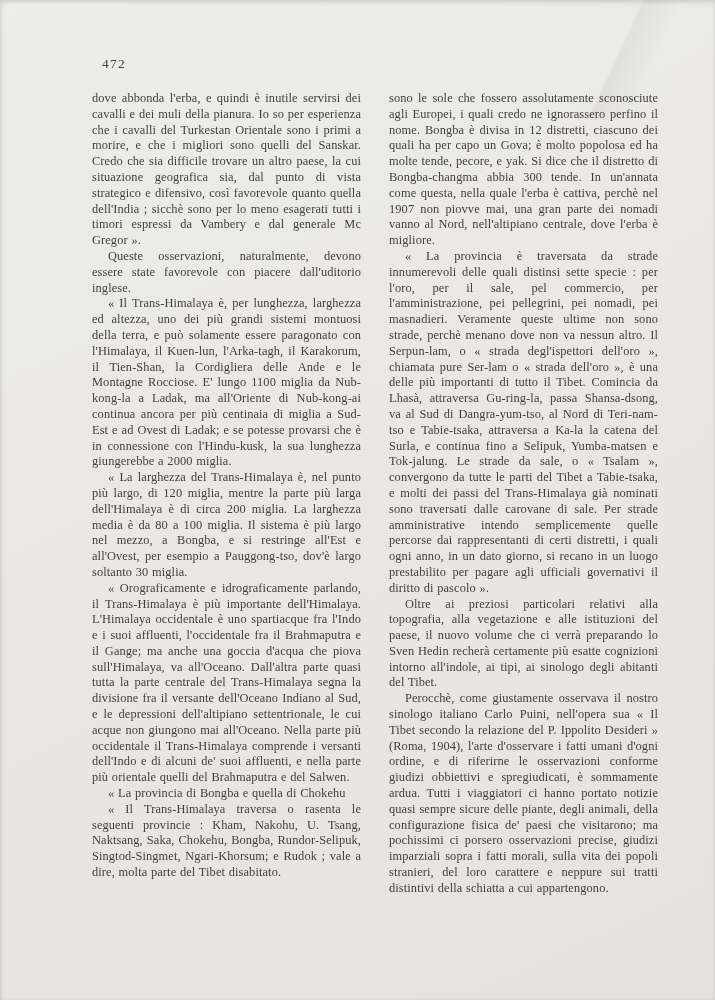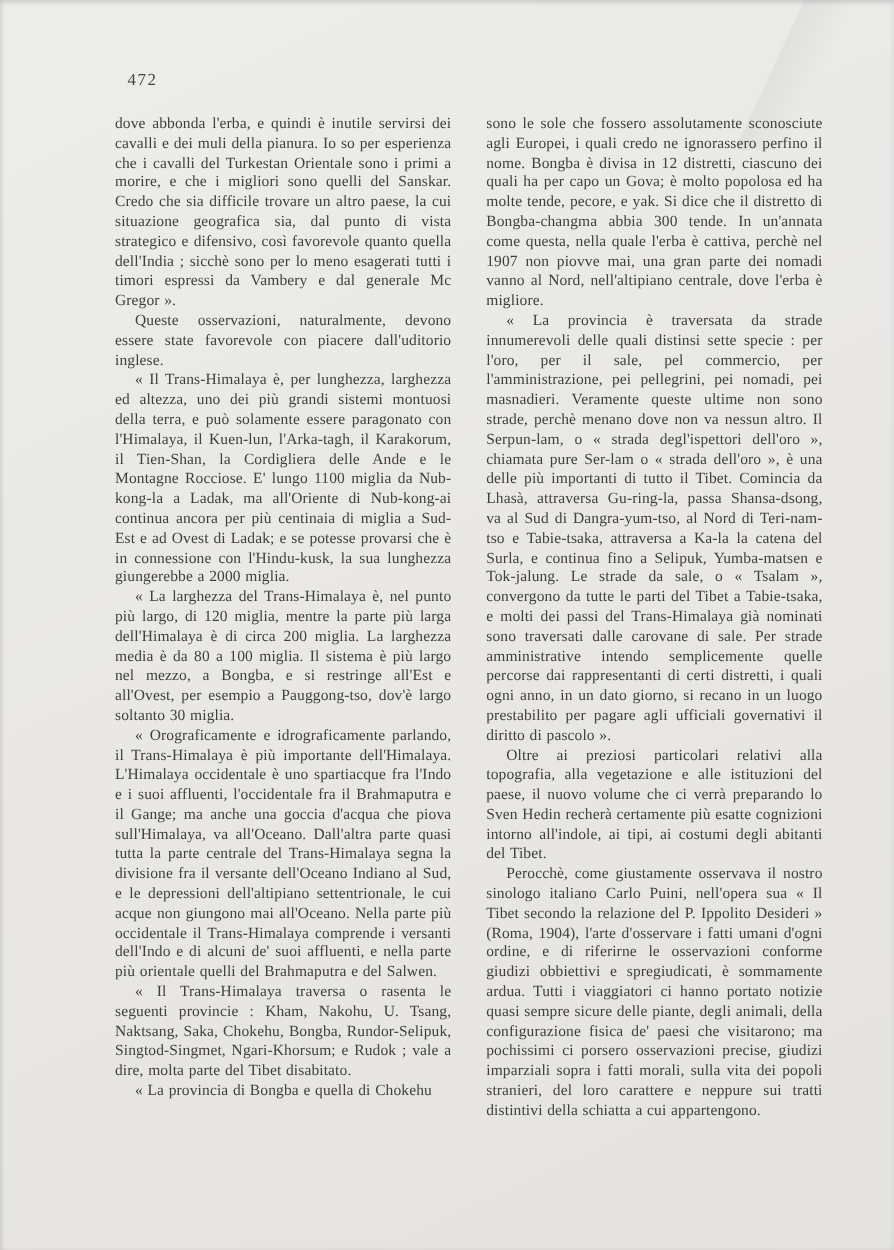--- a/index.html
+++ b/index.html
@@ -52,23 +52,23 @@
     <span class="pagenum">472</span>
   </div>
 
   <div class="columns">
     <div class="col">
       <p class="cont">dove abbonda l'erba, e quindi è inutile servirsi dei cavalli e dei muli della pianura. Io so per esperienza che i cavalli del Turkestan Orientale sono i primi a morire, e che i migliori sono quelli del Sanskar. Credo che sia difficile trovare un altro paese, la cui situazione geografica sia, dal punto di vista strategico e difensivo, così favorevole quanto quella dell'India ; sicchè sono per lo meno esagerati tutti i timori espressi da Vambery e dal generale Mc Gregor ».</p>
       <p>Queste osservazioni, naturalmente, devono essere state favorevole con piacere dall'uditorio inglese.</p>
       <p>« Il Trans-Himalaya è, per lunghezza, larghezza ed altezza, uno dei più grandi sistemi montuosi della terra, e può solamente essere paragonato con l'Himalaya, il Kuen-lun, l'Arka-tagh, il Karakorum, il Tien-Shan, la Cordigliera delle Ande e le Montagne Rocciose. E' lungo 1100 miglia da Nub-kong-la a Ladak, ma all'Oriente di Nub-kong-ai continua ancora per più centinaia di miglia a Sud-Est e ad Ovest di Ladak; e se potesse provarsi che è in connessione con l'Hindu-kusk, la sua lunghezza giungerebbe a 2000 miglia.</p>
       <p>« La larghezza del Trans-Himalaya è, nel punto più largo, di 120 miglia, mentre la parte più larga dell'Himalaya è di circa 200 miglia. La larghezza media è da 80 a 100 miglia. Il sistema è più largo nel mezzo, a Bongba, e si restringe all'Est e all'Ovest, per esempio a Pauggong-tso, dov'è largo soltanto 30 miglia.</p>
       <p>« Orograficamente e idrograficamente parlando, il Trans-Himalaya è più importante dell'Himalaya. L'Himalaya occidentale è uno spartiacque fra l'Indo e i suoi affluenti, l'occidentale fra il Brahmaputra e il Gange; ma anche una goccia d'acqua che piova sull'Himalaya, va all'Oceano. Dall'altra parte quasi tutta la parte centrale del Trans-Himalaya segna la divisione fra il versante dell'Oceano Indiano al Sud, e le depressioni dell'altipiano settentrionale, le cui acque non giungono mai all'Oceano. Nella parte più occidentale il Trans-Himalaya comprende i versanti dell'Indo e di alcuni de' suoi affluenti, e nella parte più orientale quelli del Brahmaputra e del Salwen.</p>
+      <p>« La provincia di Bongba e quella di Chokehu</p>
       <p>« Il Trans-Himalaya traversa o rasenta le seguenti provincie : Kham, Nakohu, U. Tsang, Naktsang, Saka, Chokehu, Bongba, Rundor-Selipuk, Singtod-Singmet, Ngari-Khorsum; e Rudok ; vale a dire, molta parte del Tibet disabitato.</p>
-      <p>« La provincia di Bongba e quella di Chokehu</p>
     </div>
     <div class="col">
       <p class="cont">sono le sole che fossero assolutamente sconosciute agli Europei, i quali credo ne ignorassero perfino il nome. Bongba è divisa in 12 distretti, ciascuno dei quali ha per capo un Gova; è molto popolosa ed ha molte tende, pecore, e yak. Si dice che il distretto di Bongba-changma abbia 300 tende. In un'annata come questa, nella quale l'erba è cattiva, perchè nel 1907 non piovve mai, una gran parte dei nomadi vanno al Nord, nell'altipiano centrale, dove l'erba è migliore.</p>
       <p>« La provincia è traversata da strade innumerevoli delle quali distinsi sette specie : per l'oro, per il sale, pel commercio, per l'amministrazione, pei pellegrini, pei nomadi, pei masnadieri. Veramente queste ultime non sono strade, perchè menano dove non va nessun altro. Il Serpun-lam, o « strada degl'ispettori dell'oro », chiamata pure Ser-lam o « strada dell'oro », è una delle più importanti di tutto il Tibet. Comincia da Lhasà, attraversa Gu-ring-la, passa Shansa-dsong, va al Sud di Dangra-yum-tso, al Nord di Teri-nam-tso e Tabie-tsaka, attraversa a Ka-la la catena del Surla, e continua fino a Selipuk, Yumba-matsen e Tok-jalung. Le strade da sale, o « Tsalam », convergono da tutte le parti del Tibet a Tabie-tsaka, e molti dei passi del Trans-Himalaya già nominati sono traversati dalle carovane di sale. Per strade amministrative intendo semplicemente quelle percorse dai rappresentanti di certi distretti, i quali ogni anno, in un dato giorno, si recano in un luogo prestabilito per pagare agli ufficiali governativi il diritto di pascolo ».</p>
-      <p>Oltre ai preziosi particolari relativi alla topografia, alla vegetazione e alle istituzioni del paese, il nuovo volume che ci verrà preparando lo Sven Hedin recherà certamente più esatte cognizioni intorno all'indole, ai tipi, ai costumi degli abitanti del Tibet.</p>
+      <p>Oltre ai preziosi particolari relativi alla topografia, alla vegetazione e alle istituzioni del paese, il nuovo volume che ci verrà preparando lo Sven Hedin recherà certamente più esatte cognizioni intorno all'indole, ai tipi, ai sinologo degli abitanti del Tibet.</p>
       <p>Perocchè, come giustamente osservava il nostro sinologo italiano Carlo Puini, nell'opera sua « Il Tibet secondo la relazione del P. Ippolito Desideri » (Roma, 1904), l'arte d'osservare i fatti umani d'ogni ordine, e di riferirne le osservazioni conforme giudizi obbiettivi e spregiudicati, è sommamente ardua. Tutti i viaggiatori ci hanno portato notizie quasi sempre sicure delle piante, degli animali, della configurazione fisica de' paesi che visitarono; ma pochissimi ci porsero osservazioni precise, giudizi imparziali sopra i fatti morali, sulla vita dei popoli stranieri, del loro carattere e neppure sui tratti distintivi della schiatta a cui appartengono.</p>
     </div>
   </div>
 </div>
 
 </body></html>

